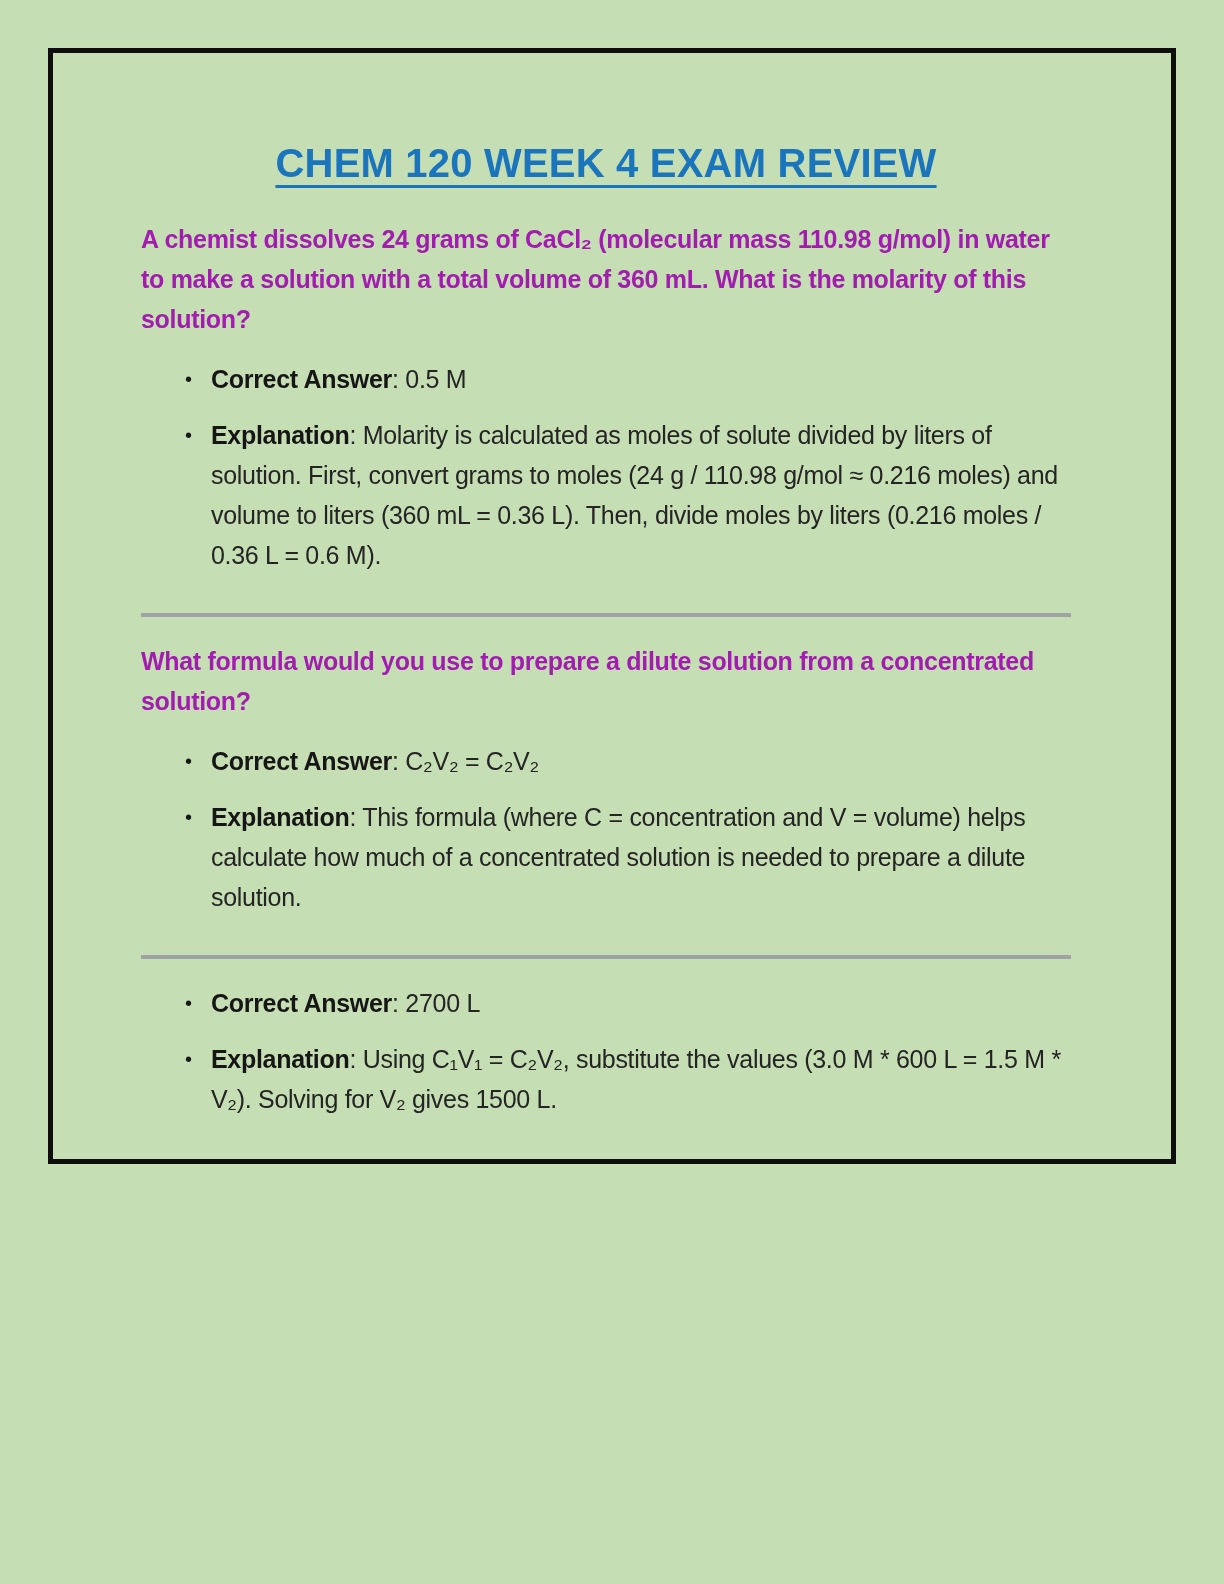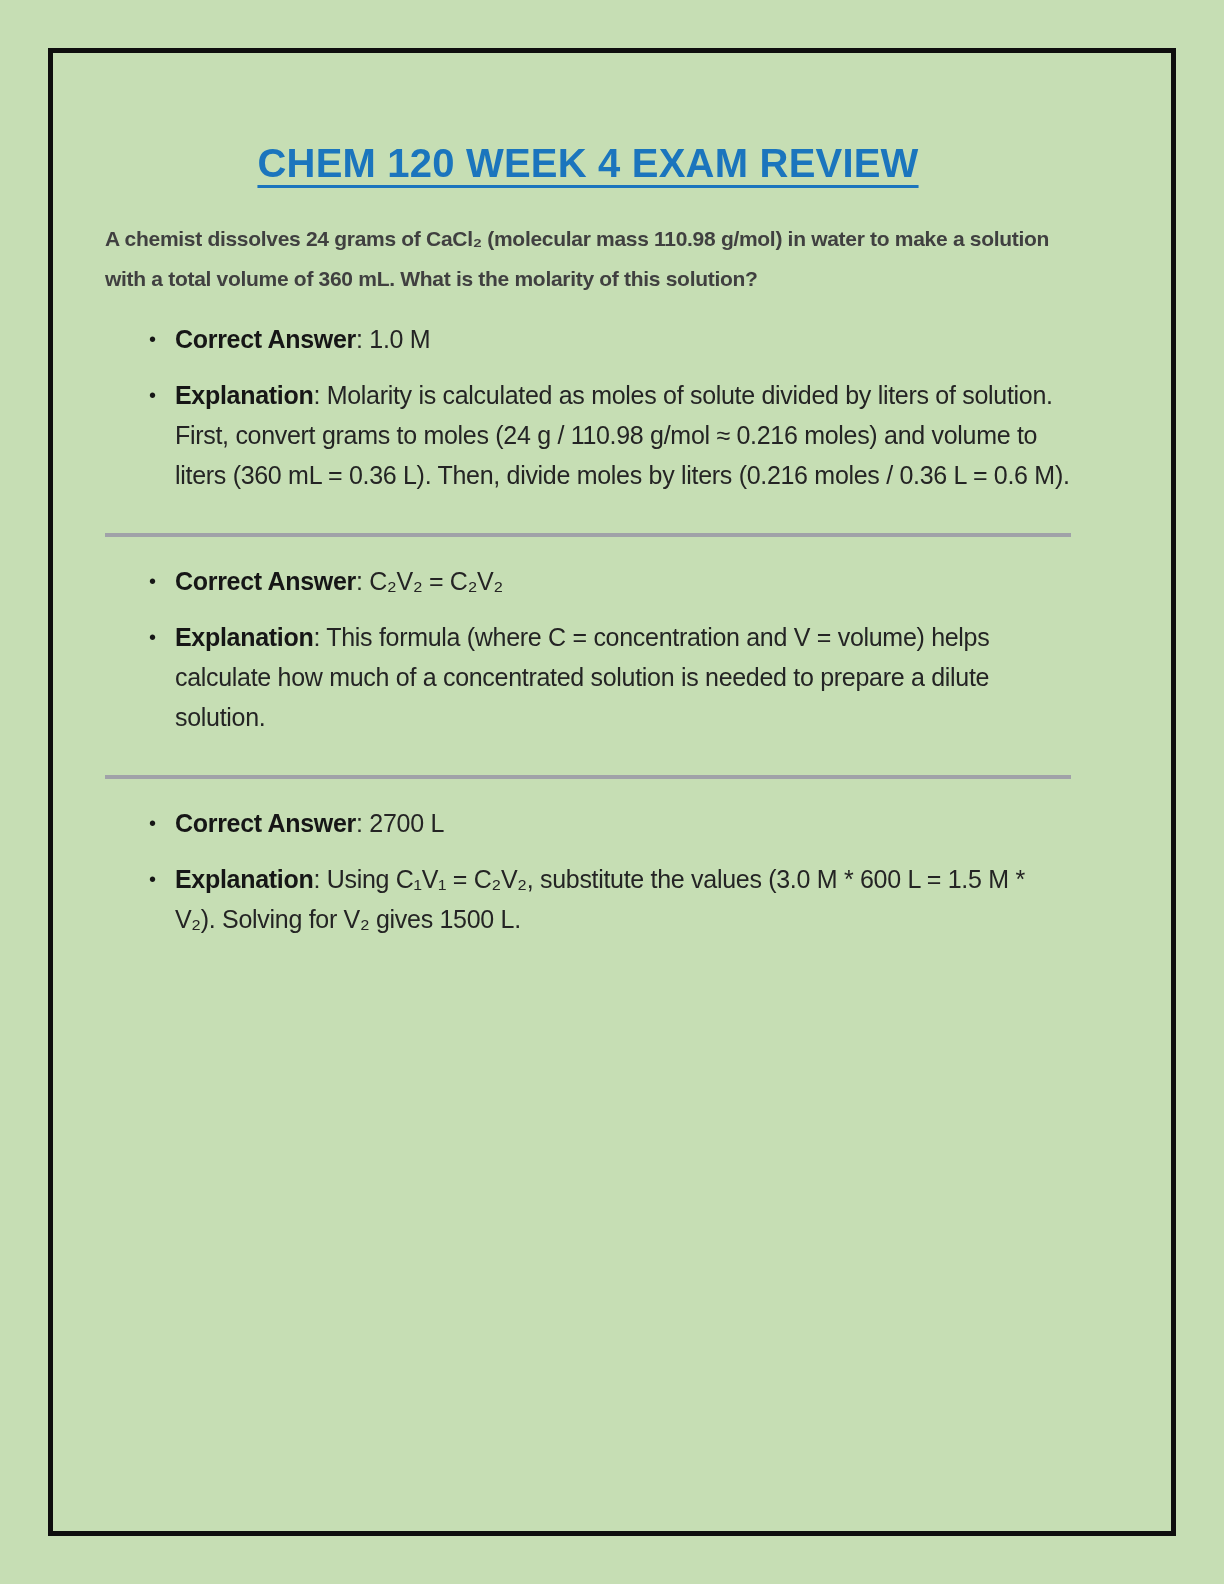--- a/index.html
+++ b/index.html
@@ -7,46 +7,46 @@
   body {
     background: #c6deb4;
     font-family: "Liberation Sans", "DejaVu Sans", sans-serif;
     color: #1b1b1b;
     position: relative;
     overflow: hidden;
   }
   .frame {
     position: absolute;
     left: 48px; top: 48px;
-    width: 1128px; height: 1488px;
+    width: 1128px; height: 1116px;
     border: 5px solid #0e0e0e;
-    padding: 75px 100px 0 52px;
+    padding: 75px 100px 0 88px;
     overflow: hidden;
   }
   .title {
     text-align: center;
     color: #1b75bd;
     font-size: 40px;
     line-height: 71px;
     font-weight: 700;
     margin-bottom: 20px;
     letter-spacing: 0.2px;
   }
   .title-line {
     display: block;
     text-decoration: underline;
     text-decoration-thickness: 3px;
     text-underline-offset: 8px;
   }
   .question {
-    font-size: 21px;
+    font-size: 25px;
     font-weight: 700;
     line-height: 40px;
     letter-spacing: -0.3px;
-    color: #404040;
+    color: #a21caf;
     margin-bottom: 20px;
   }
   .bullets { list-style: none; }
   .bullet-item {
     display: flex;
     align-items: flex-start;
     margin-bottom: 16px;
   }
   .dot {
     flex: none;
@@ -78,32 +78,33 @@
 
   <h1 class="title">
     <span class="title-line">CHEM 120 WEEK 4 EXAM REVIEW</span>
   </h1>
 
   <section>
     <p class="question">A chemist dissolves 24 grams of CaCl₂ (molecular mass 110.98 g/mol) in water to make a solution with a total volume of 360 mL. What is the molarity of this solution?</p>
     <ul class="bullets">
       <li class="bullet-item">
         <span class="dot">•</span>
-        <p class="bullet-text"><span class="lbl">Correct Answer</span><span>: </span><span>1.0 M</span></p>
+        <p class="bullet-text"><span class="lbl">Correct Answer</span><span>: </span><span>0.5 M</span></p>
       </li>
       <li class="bullet-item">
         <span class="dot">•</span>
         <p class="bullet-text"><span class="lbl">Explanation</span><span>: </span><span>Molarity is calculated as moles of solute divided by liters of solution. First, convert grams to moles (24 g / 110.98 g/mol ≈ 0.216 moles) and volume to liters (360 mL = 0.36 L). Then, divide moles by liters (0.216 moles / 0.36 L = 0.6 M).</span></p>
       </li>
     </ul>
   </section>
 
   <hr class="divider">
 
   <section>
+    <p class="question">What formula would you use to prepare a dilute solution from a concentrated solution?</p>
     <ul class="bullets">
       <li class="bullet-item">
         <span class="dot">•</span>
         <p class="bullet-text"><span class="lbl">Correct Answer</span><span>: </span><span>C₂V₂ = C₂V₂</span></p>
       </li>
       <li class="bullet-item">
         <span class="dot">•</span>
         <p class="bullet-text"><span class="lbl">Explanation</span><span>: </span><span>This formula (where C = concentration and V = volume) helps calculate how much of a concentrated solution is needed to prepare a dilute solution.</span></p>
       </li>
     </ul>

